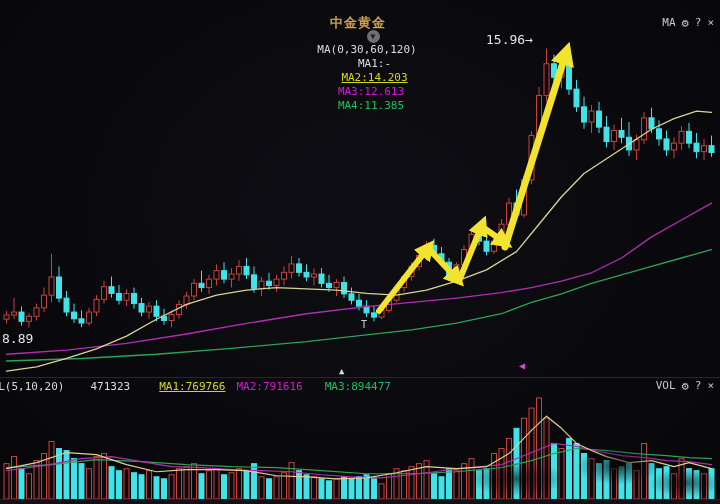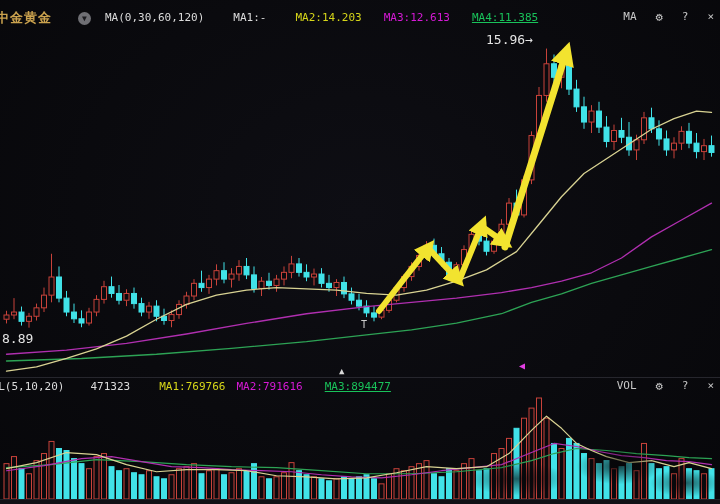--- a/index.html
+++ b/index.html
@@ -4,28 +4,28 @@
 <style>
   html,body{margin:0;padding:0;background:#000;}
   .screen{
     position:relative;width:720px;height:504px;overflow:hidden;
     background:radial-gradient(ellipse at 50% 42%, #0e0e14 0%, #0a0a0e 55%, #07070a 100%);
     font-family:"DejaVu Sans Mono","Liberation Mono",monospace;
     -webkit-font-smoothing:none;
   }
   .hdr{position:absolute;left:0;right:0;display:flex;align-items:center;
        font-size:11px;line-height:14px;white-space:nowrap;z-index:5;color:#dcdcdc;}
-  .hdr-main{top:10px;height:16px;}
+  .hdr-main{top:16px;height:16px;flex-direction:column;}
   .hdr-vol{top:379px;height:16px;}
   .sym{color:#caa24e;font-weight:bold;font-size:13px;margin-left:-4px;letter-spacing:1px;}
   .ddbtn{width:13px;height:13px;border-radius:50%;background:#6f6f74;color:#1a1a1e;
          font-size:8px;line-height:13px;text-align:center;margin-left:26px;cursor:default;}
   .lbl{margin-left:29px;}
-  .c-wht{color:#dcdcdc;} .c-yel{color:#d6d619;} .c-mag{color:#d619d6;} .c-grn{color:#19c25a;text-decoration:underline;}
-  .pane-tools{position:absolute;right:6px;top:0;display:flex;gap:19px;align-items:flex-start;color:#c8c8c8;}
+  .c-wht{color:#dcdcdc;} .c-yel{color:#d6d619;text-decoration:underline;} .c-mag{color:#d619d6;} .c-grn{color:#19c25a;}
+  .pane-tools{position:absolute;right:6px;top:0;display:flex;gap:6px;align-items:flex-start;color:#c8c8c8;}
   .tool{font-size:11px;cursor:default;}
   .gear{font-size:12px;}
   .divider{position:absolute;left:0;width:720px;height:1px;background:#26262d;z-index:4;}
   .ann{position:absolute;z-index:6;font-size:13px;color:#e4e4e4;}
   .marker{position:absolute;z-index:6;}
   svg.chart{position:absolute;left:0;top:0;z-index:2;}
   .watermark{position:absolute;z-index:3;pointer-events:none;
      left:430px;top:420px;width:290px;height:84px;
      background:
        radial-gradient(ellipse 60px 26px at 65% 55%, rgba(5,5,8,.72) 0%, rgba(5,5,8,0) 70%),

